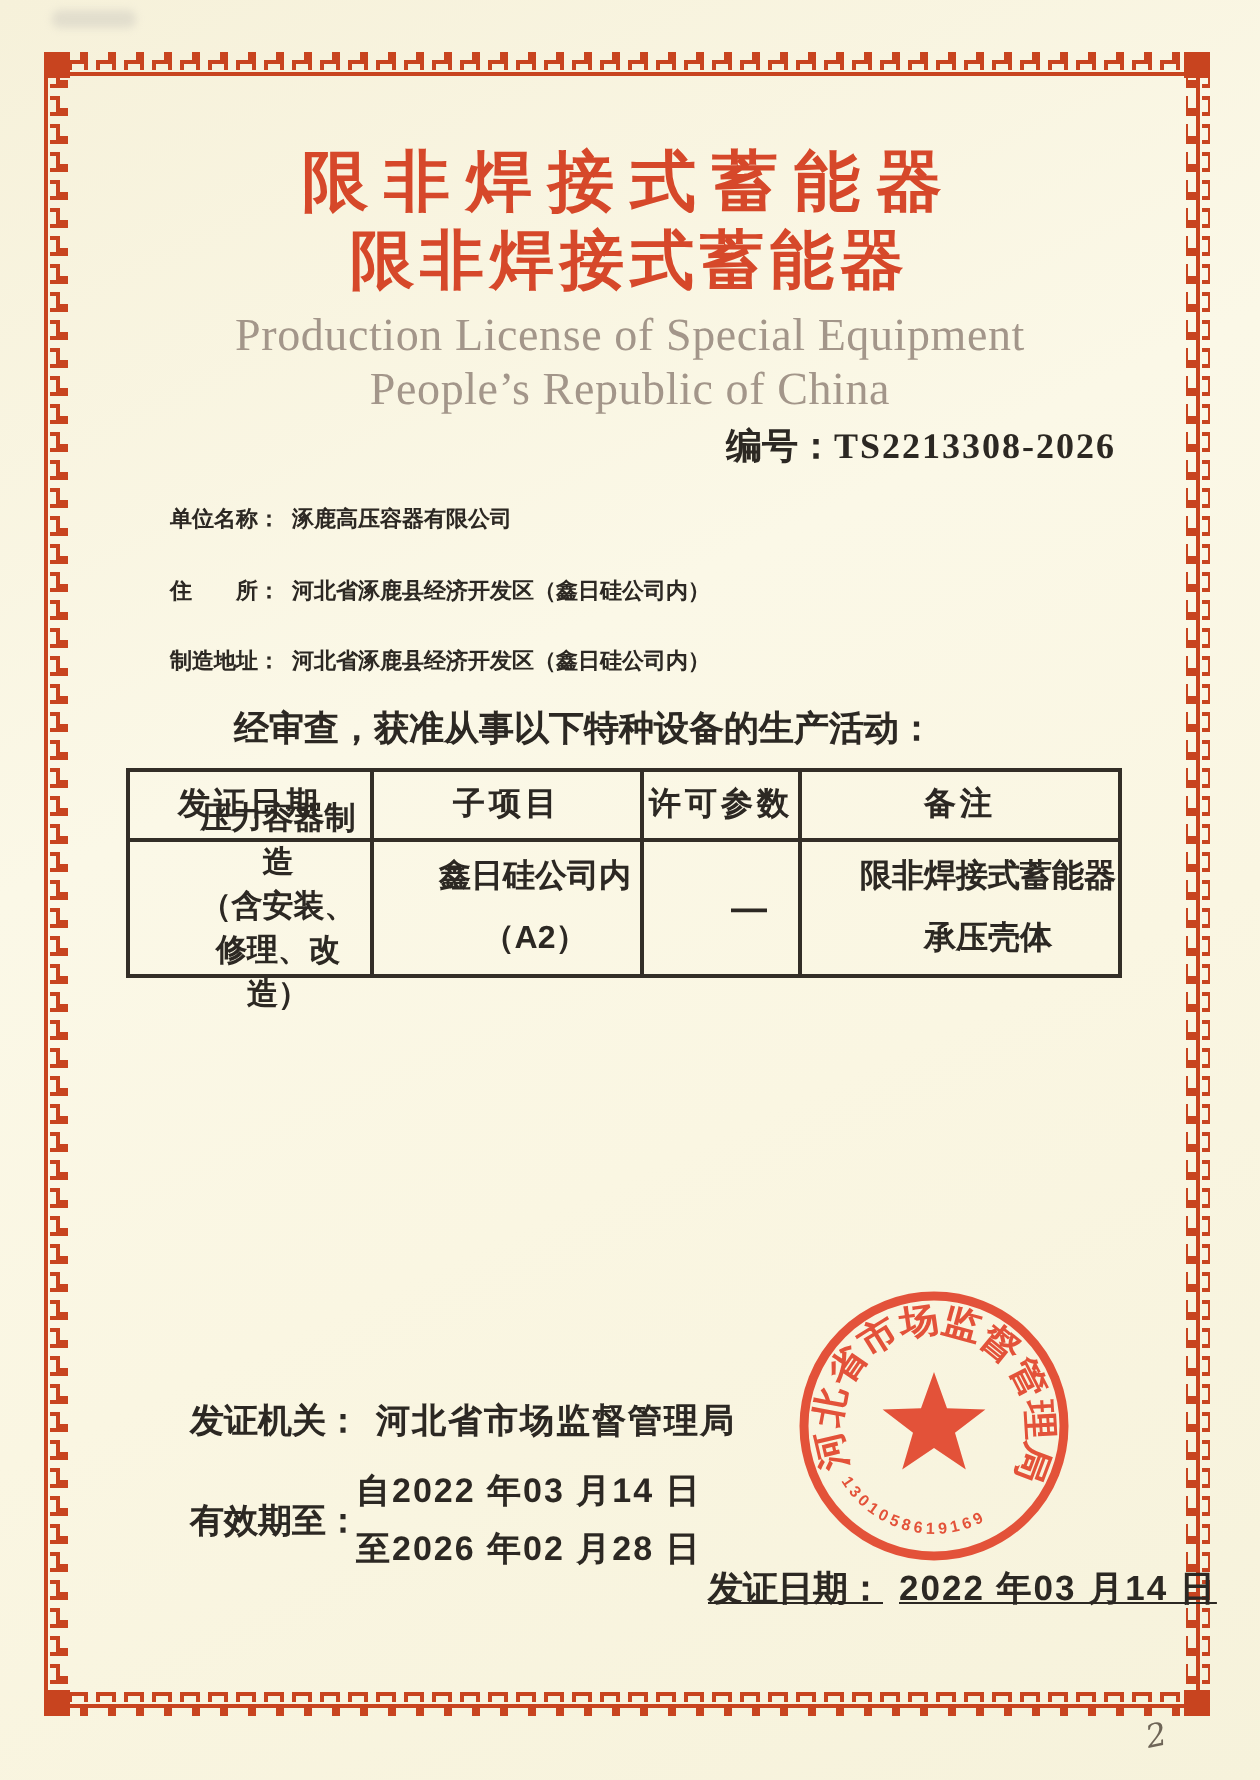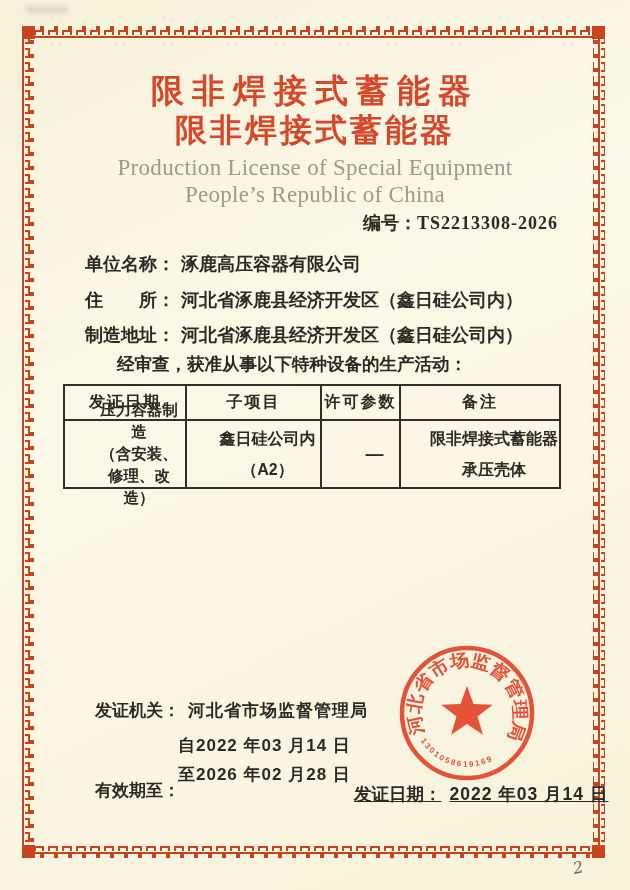--- a/index.html
+++ b/index.html
@@ -36,21 +36,21 @@
 
   
   .license-no { position: absolute; left: 363px; top: 211px; font-size: 18px; white-space: nowrap; }
   .license-no .lbl { font-weight: 700; }
   .license-no .num {
     font-family: "Liberation Serif", "DejaVu Serif", serif;
     font-weight: 600; letter-spacing: 1px;
   }
 
   
-  .info-row { position: absolute; left: 85px; white-space: nowrap; font-size: 18px; }
+  .info-row { position: absolute; left: 85px; white-space: nowrap; font-size: 11px; }
   .info-row .lbl { font-weight: 700; }
   .info-row .val { font-family: "Liberation Serif", "DejaVu Serif", serif; font-weight: 600; margin-left: 6px; }
   .row-unit { top: 252px; }
   .row-residence { top: 288px; }
   .row-mfg { top: 323px; }
   .approval { position: absolute; left: 117px; top: 352px; font-size: 17.5px; font-weight: 700; }
 
   
   .lic-table {
     position: absolute; left: 63px; top: 384px;
@@ -71,21 +71,21 @@
   .lines { white-space: pre-line; }
   .cell .tight { line-height: 22px; font-size: 15.5px; }
   .cell .spread { line-height: 31px; }
   .cell.dash { font-size: 18px; font-weight: 700; }
 
   
   .footer-row { position: absolute; white-space: nowrap; font-size: 17px; }
   .footer-row .lbl { font-weight: 700; }
   .footer-row .val { font-weight: 600; margin-left: 8px; letter-spacing: 1px; }
   .row-issuer { left: 95px; top: 699px; }
-  .row-validity-label { left: 95px; top: 779px; text-align: right; }
+  .row-validity-label { left: 95px; top: 749px; text-align: right; }
   .validity-values { position: absolute; left: 178px; top: 731px; font-size: 17px; font-weight: 600; line-height: 29px; letter-spacing: 1px; }
   .row-issue-date { left: 354px; top: 782px; font-size: 17.5px; text-decoration: underline; }
 
   
   .seal { position: absolute; left: 392px; top: 638px; opacity: .92; z-index: 5; }
   .seal text { font-family: "Liberation Sans", "DejaVu Sans", sans-serif; }
 
   
   .pageno {
     position: absolute; left: 573px; top: 858px;

